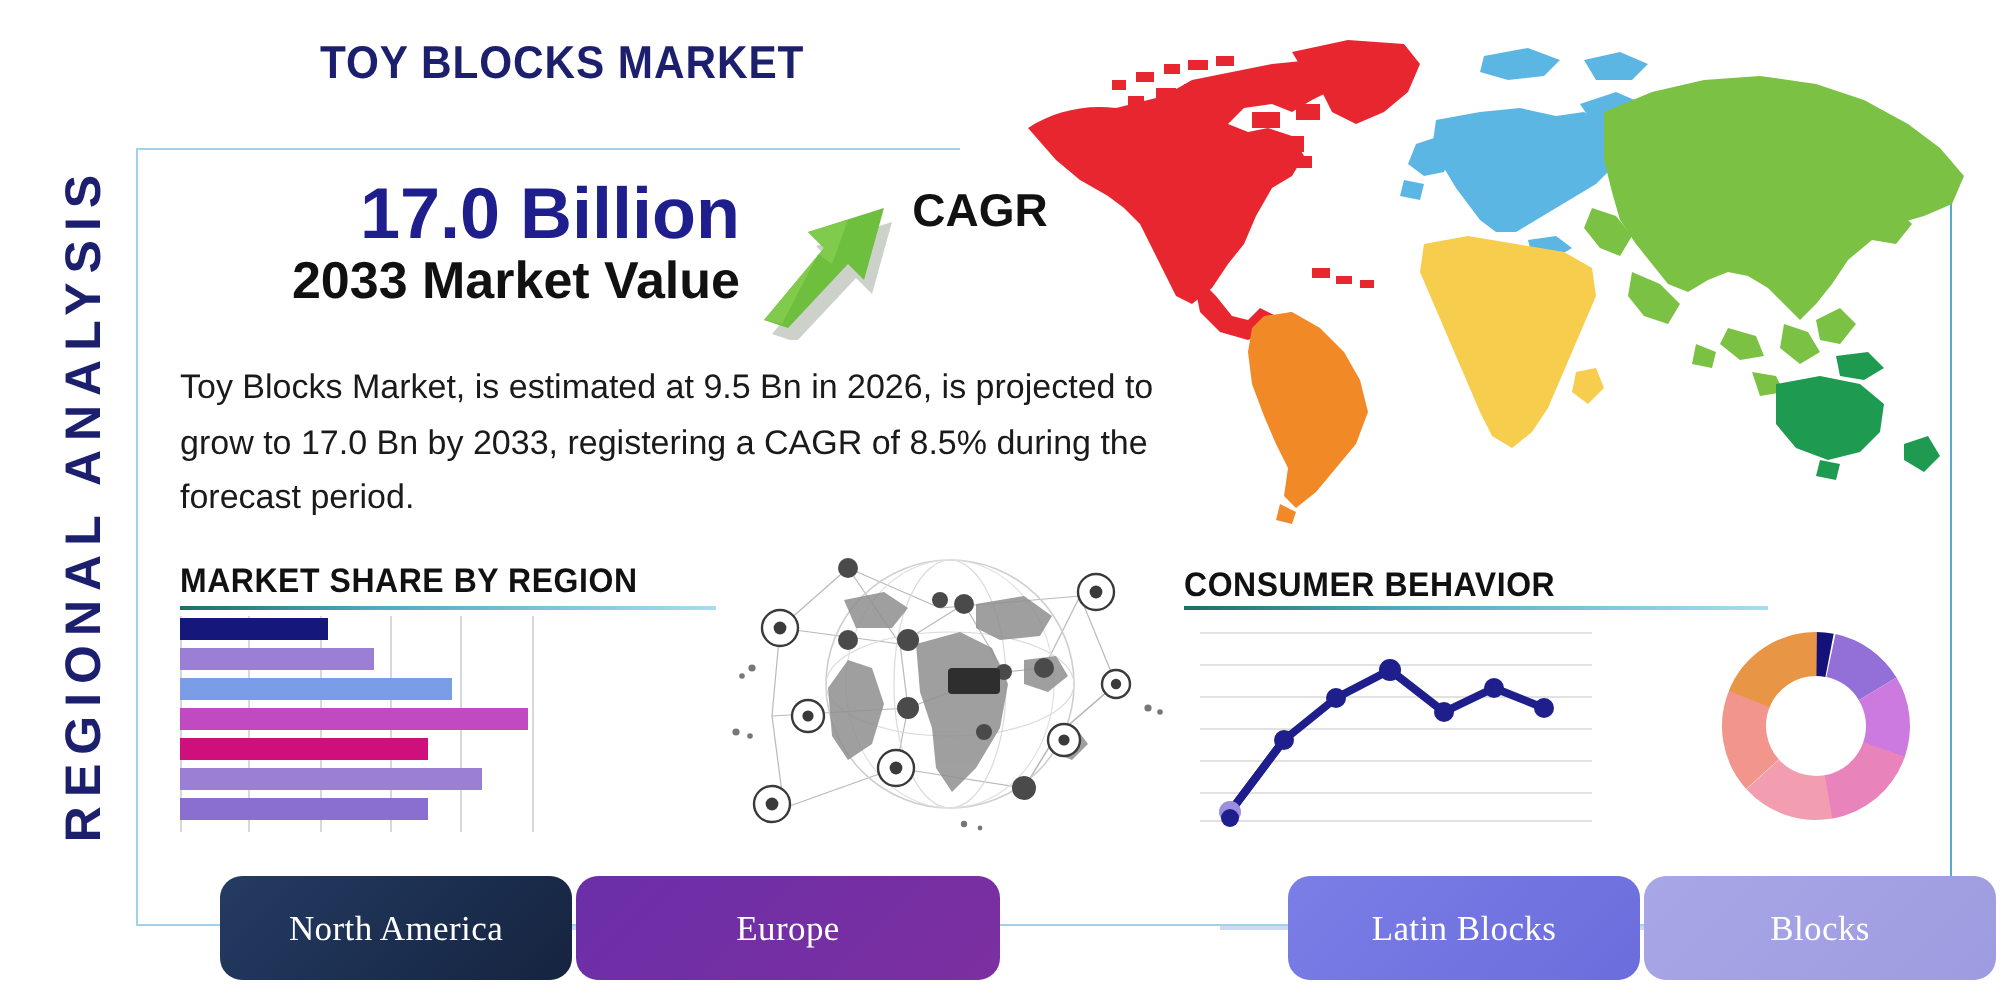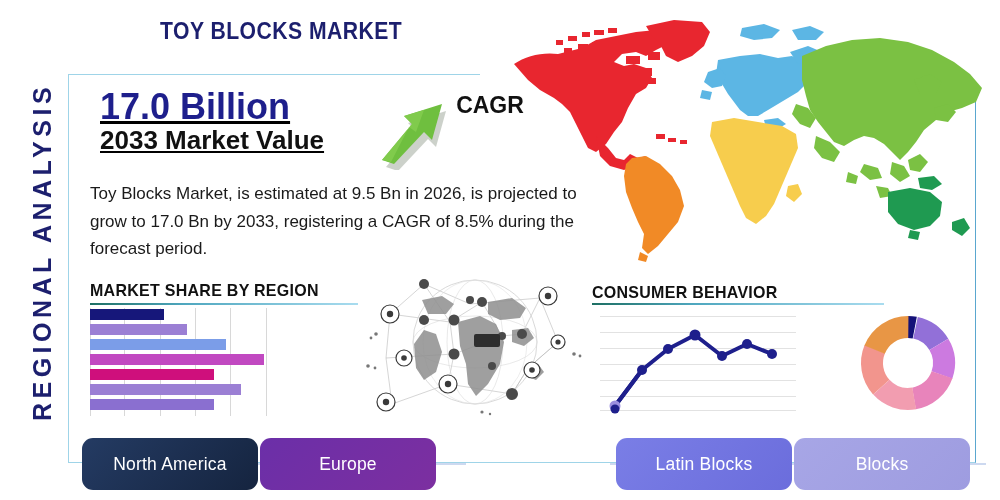--- a/index.html
+++ b/index.html
@@ -40,21 +40,21 @@
     background: transparent;
     pointer-events: none;
   }
   .frame-mask-top {
     position: absolute; left: 480px; top: 66px;
     width: 510px; height: 18px; background: #fff;
   }
 
   
   .kpi-row { position: absolute; left: 90px; top: 88px; width: 500px; height: 80px; }
-  .kpi-left { position: absolute; left: 10px; top: 0; text-align: left; width: 270px; text-decoration: underline; }
+  .kpi-left { position: absolute; left: 10px; top: 0; text-align: right; width: 270px; }
   .kpi-value {
     font-size: 36px; font-weight: 700; color: #1e1f8c; line-height: 1.05;
     font-family: "Liberation Sans Narrow", "Liberation Sans", sans-serif;
   }
   .kpi-label {
     font-size: 26px; font-weight: 700; color: #111; line-height: 1.15;
     font-family: "Liberation Sans Narrow", "Liberation Sans", sans-serif;
   }
   .kpi-right { position: absolute; left: 320px; top: 4px; text-align: center; width: 160px; }
   .kpi-right .kpi-value { font-size: 33px; }
@@ -95,21 +95,22 @@
 
   .donut { position: absolute; left: 855px; top: 310px; width: 106px; height: 106px; }
 
   
   .chips { position: absolute; left: 82px; top: 438px; width: 880px; height: 52px; }
   .chip {
     position: absolute; top: 0; height: 52px;
     border-radius: 11px;
     display: flex; align-items: center; justify-content: center;
     color: #ffffff; font-size: 17.5px; letter-spacing: 0.2px;
-    font-family: Liberation Sans, sans-serif;
+    font-family: Liberation Serif, serif;
+    margin-left: 28px;
   }
   .chip-connector {
     position: absolute; top: 25px; height: 2px; background: #cdd9f0;
   }
 </style>
 </head>
 <body>
 
 <div id="root">
 
@@ -378,21 +379,21 @@
   <div class="chips">
     <div class="chip-connector" style="left:172px; width:34px;"></div>
     <div class="chip-connector" style="left:350px; width:34px;"></div>
     <div class="chip-connector" style="left:528px; width:34px;"></div>
     <div class="chip-connector" style="left:706px; width:34px;"></div>
     <div class="chip-connector" style="left:884px; width:20px;"></div>
 
     <div class="chip" style="left:0px;   width:176px; background:linear-gradient(135deg,#243b63,#15243f);">
       <span>North America</span>
     </div>
-    <div class="chip" style="left:178px; width:176px; background:linear-gradient(135deg,#6b2fa8,#7c2fa0);">
+    <div class="chip" style="left:178px; width:212px; background:linear-gradient(135deg,#6b2fa8,#7c2fa0);">
       <span>Europe</span>
     </div>
     <div class="chip" style="left:534px; width:176px; background:linear-gradient(135deg,#7a7ee6,#6b6ddc);">
       <span>Latin Blocks</span>
     </div>
     <div class="chip" style="left:712px; width:176px; background:linear-gradient(135deg,#a7a6e6,#9e9ce0);">
       <span>Blocks</span>
     </div>
   </div>
 

